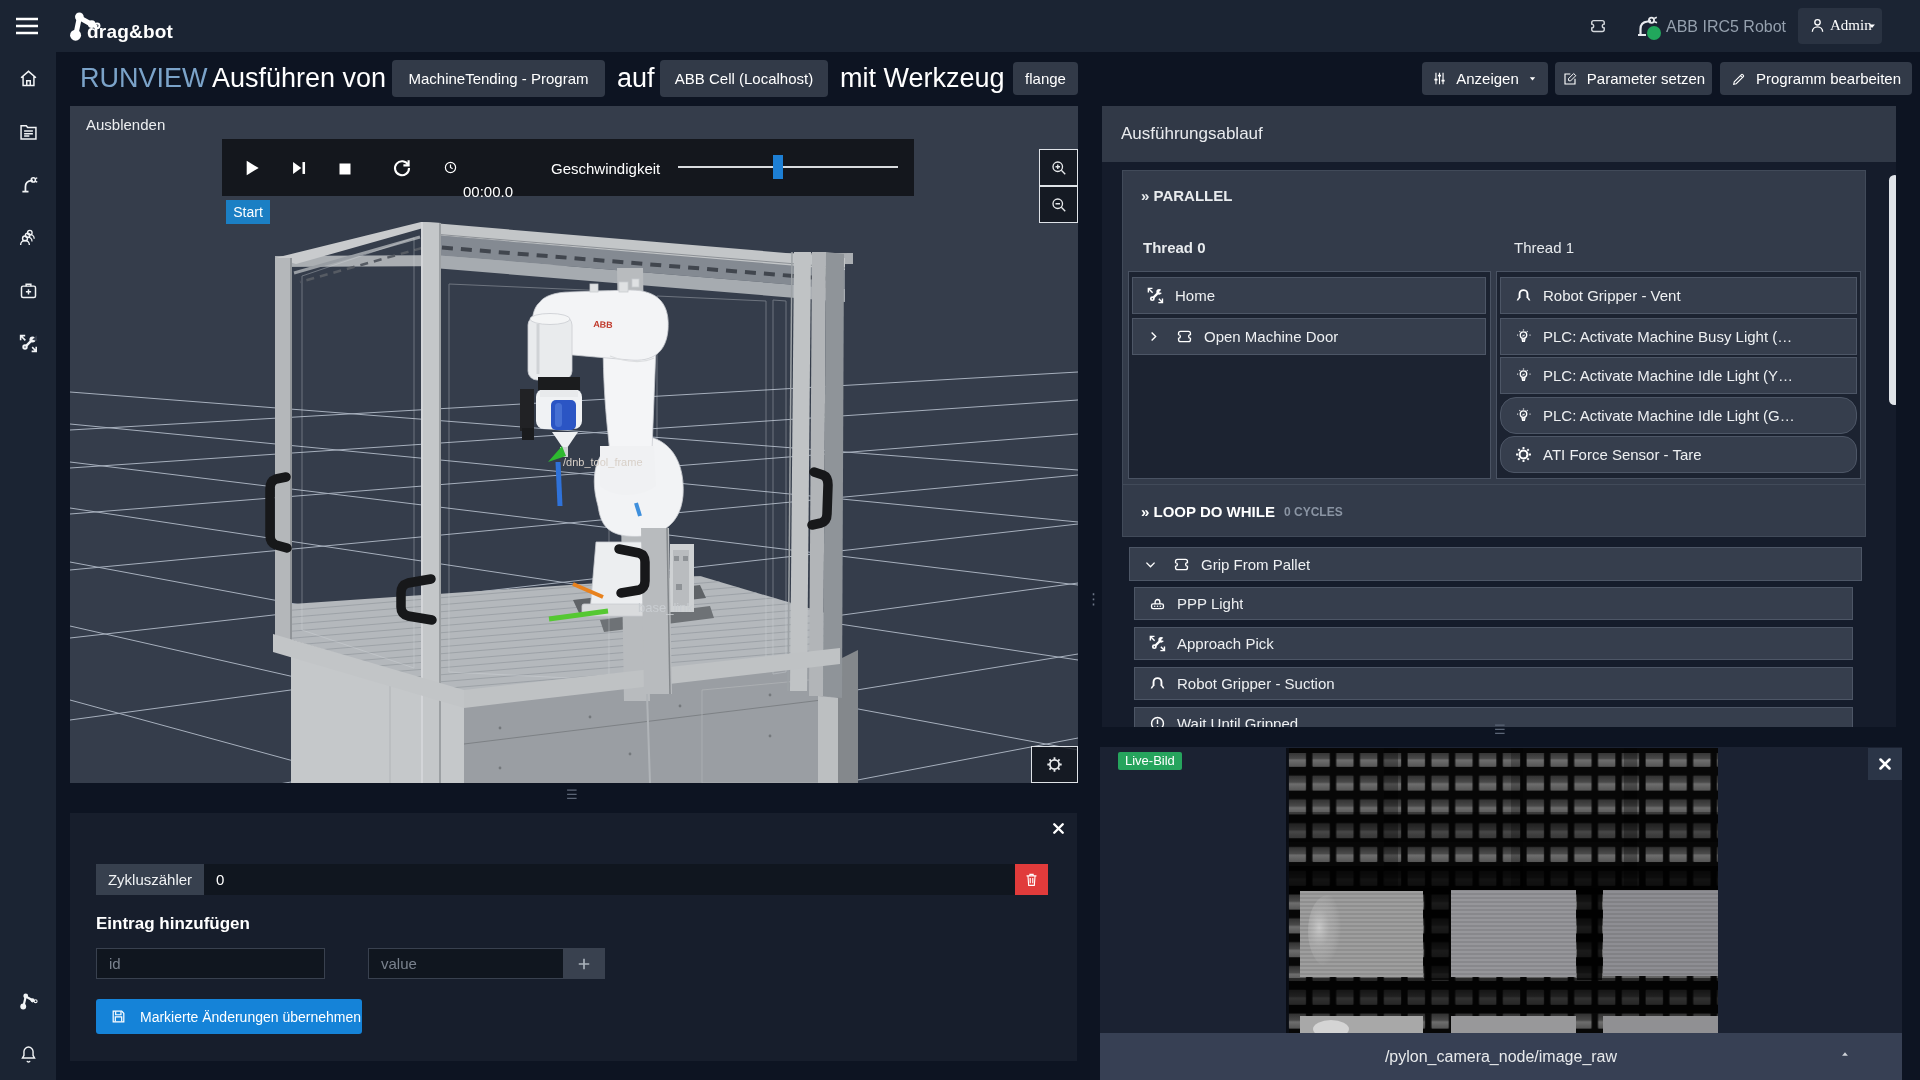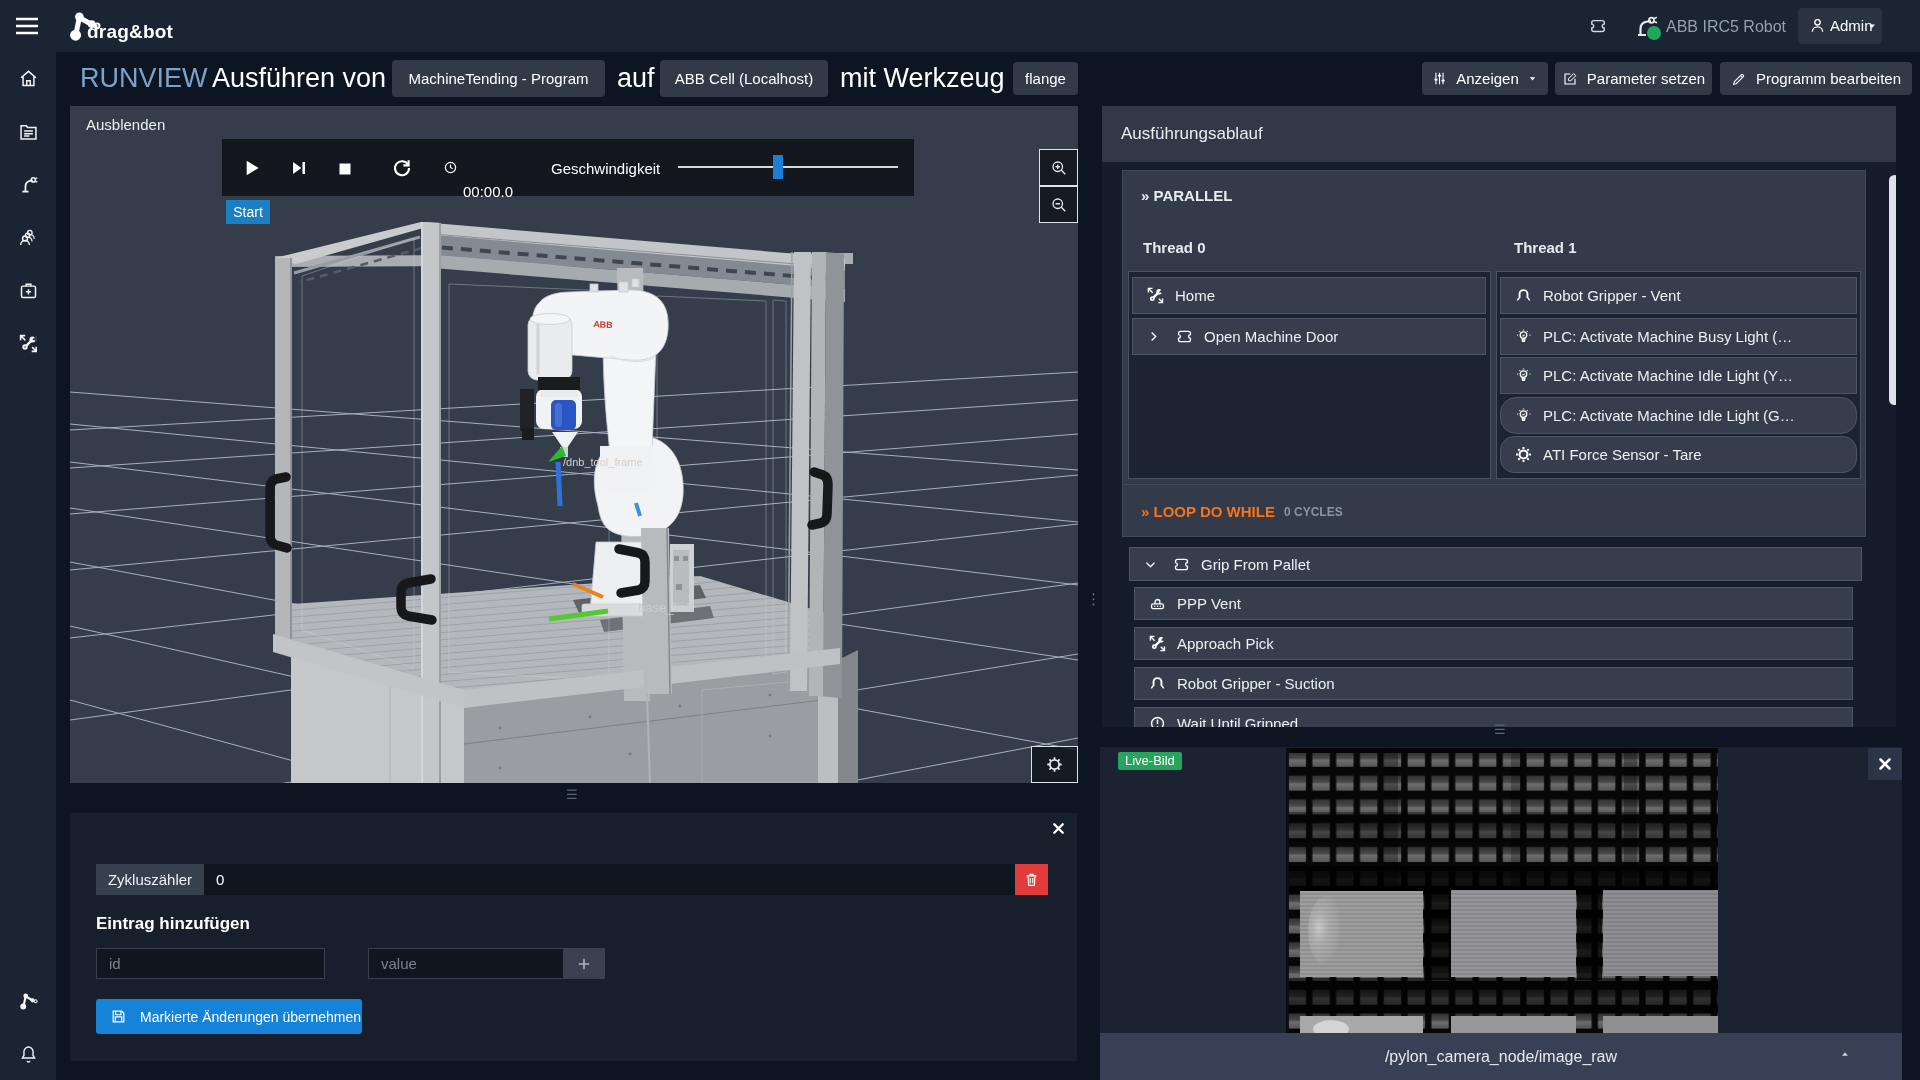--- a/index.html
+++ b/index.html
@@ -5,21 +5,21 @@
   * { margin:0; padding:0; box-sizing:border-box; }
   html,body { width:1920px; height:1080px; overflow:hidden; }
   body { background:#0d1422; font-family:"Liberation Sans", sans-serif; position:relative; }
   .abs { position:absolute; }
   
   #topbar { left:0; top:0; width:1920px; height:52px; background:#1b2433; }
   #sidebar { left:0; top:52px; width:56px; height:1028px; background:#1b2433; }
   .icn { position:absolute; color:#f2f4f6; }
   #logotext { left:87px; top:21px; color:#fff; font-size:19px; font-weight:bold; letter-spacing:0.2px; }
   #robotname { left:1666px; top:18px; color:#95a0ae; font-size:16px; }
-  #adminbtn { left:1798px; top:8px; width:84px; height:36px; background:#2a3342; border-radius:4px; color:#fff; font-size:16px; }
+  #adminbtn { left:1798px; top:8px; width:84px; height:36px; background:#2a3342; border-radius:4px; color:#fff; font-size:16px;font-family:Liberation Serif, serif; }
   
   #titlerow { left:56px; top:52px; width:1864px; height:54px; }
   .hbtn { position:absolute; background:#323a48; border-radius:4px; color:#fff; font-size:15px; display:flex; align-items:center; justify-content:center; }
   #runview { left:80px; top:63px; color:#7ba3c9; font-size:27px; font-weight:400; }
   .bigtxt { position:absolute; color:#fff; font-size:27px; font-weight:300; top:63px; }
   
   #viewport { left:70px; top:106px; width:1008px; height:677px; background:#353d4b; overflow:hidden; }
   #ausblenden { left:16px; top:10px; color:#eceef0; font-size:15px; position:absolute; }
   #toolbar { position:absolute; left:152px; top:33px; width:692px; height:57px; background:#14171d; }
   #startchip { position:absolute; left:156px; top:94px; width:44px; height:24px; background:#1b7fc4; color:#fff; font-size:14px; display:flex; align-items:center; justify-content:center; }
@@ -482,21 +482,21 @@
     </div>
   <div style="position:absolute;left:26px;top:186px;width:266px;height:35px;background:#1583d8;border-radius:3px;color:#fff;font-size:14px;white-space:nowrap;display:flex;align-items:center;"><svg style="margin:0 13px 0 14px;color:#fff" width="17" height="17" viewBox="0 0 24 24">
         <use href="#i-save"></use>
       </svg>Markierte Änderungen übernehmen</div>
 </div>
 <div id="rpanel" class="abs">
   <div id="rphead">Ausführungsablauf</div>
   <div class="secbox" style="left:20px;top:64px;width:744px;height:316px;">
     <div style="position:absolute;left:18px;top:16px;color:#e8ebee;font-size:15px;font-weight:bold;">» PARALLEL</div>
     <div style="position:absolute;left:20px;top:68px;color:#e8ebee;font-size:15px;font-weight:bold;">Thread 0</div>
-    <div style="position:absolute;left:391px;top:68px;color:#e8ebee;font-size:15px;font-weight:bold;">Thread 1</div>
+    <div style="position:absolute;left:391px;top:68px;color:#e8ebee;font-size:15px;font-weight:normal;">Thread 1</div>
     <div class="colbox" style="left:5px;top:100px;width:363px;height:208px;"></div>
     <div class="colbox" style="left:373px;top:100px;width:365px;height:208px;"></div>
   </div>
   <div class="item" style="left:30px;top:171px;width:354px;height:37px;">
       <svg style="margin:0 10px 0 13px;color:#fff" width="19" height="19" viewBox="0 0 24 24">
         <use href="#i-wrencharr"></use>
       </svg>
       <span class="itxt">Home</span>
     </div>
   <div class="item" style="left:30px;top:212px;width:354px;height:37px;">
@@ -532,37 +532,37 @@
       </svg>
       <span class="itxt">PLC: Activate Machine Idle Light (G…</span>
     </div>
   <div class="item" style="left:398px;top:330px;width:357px;height:37px;border-radius:14px;">
       <svg style="margin:0 10px 0 13px;color:#fff" width="19" height="19" viewBox="0 0 24 24">
         <use href="#i-gear2"></use>
       </svg>
       <span class="itxt">ATI Force Sensor - Tare</span>
     </div>
   <div class="secbox" style="left:20px;top:378px;width:744px;height:53px;">
-    <div style="position:absolute;left:18px;top:18px;color:#f97316;font-size:15px;font-weight:bold;">» LOOP DO WHILE</div>
+    <div style="position:absolute;left:18px;top:18px;color:#ffffff;font-size:15px;font-weight:bold;">» LOOP DO WHILE</div>
     <div style="position:absolute;left:161px;top:20px;color:#8a94a3;font-size:12px;font-weight:bold;">0 CYCLES</div>
   </div>
   <div class="item" style="left:27px;top:441px;width:733px;height:34px;">
       <svg style="margin:0 14px 0 13px;color:#fff" width="15" height="15" viewBox="0 0 24 24">
         <use href="#i-chevd"></use>
       </svg>
       <svg style="margin:0 10px 0 0;color:#fff" width="19" height="19" viewBox="0 0 24 24">
         <use href="#i-ticket"></use>
       </svg>
       <span class="itxt">Grip From Pallet</span>
     </div>
   <div class="item" style="left:32px;top:481px;width:719px;height:33px;">
       <svg style="margin:0 10px 0 13px;color:#fff" width="19" height="19" viewBox="0 0 24 24">
         <use href="#i-ppp"></use>
       </svg>
-      <span class="itxt">PPP Vent</span>
+      <span class="itxt">PPP Light</span>
     </div>
   <div class="item" style="left:32px;top:521px;width:719px;height:33px;">
       <svg style="margin:0 10px 0 13px;color:#fff" width="19" height="19" viewBox="0 0 24 24">
         <use href="#i-wrencharr"></use>
       </svg>
       <span class="itxt">Approach Pick</span>
     </div>
   <div class="item" style="left:32px;top:561px;width:719px;height:33px;">
       <svg style="margin:0 10px 0 13px;color:#fff" width="19" height="19" viewBox="0 0 24 24">
         <use href="#i-grip"></use>

